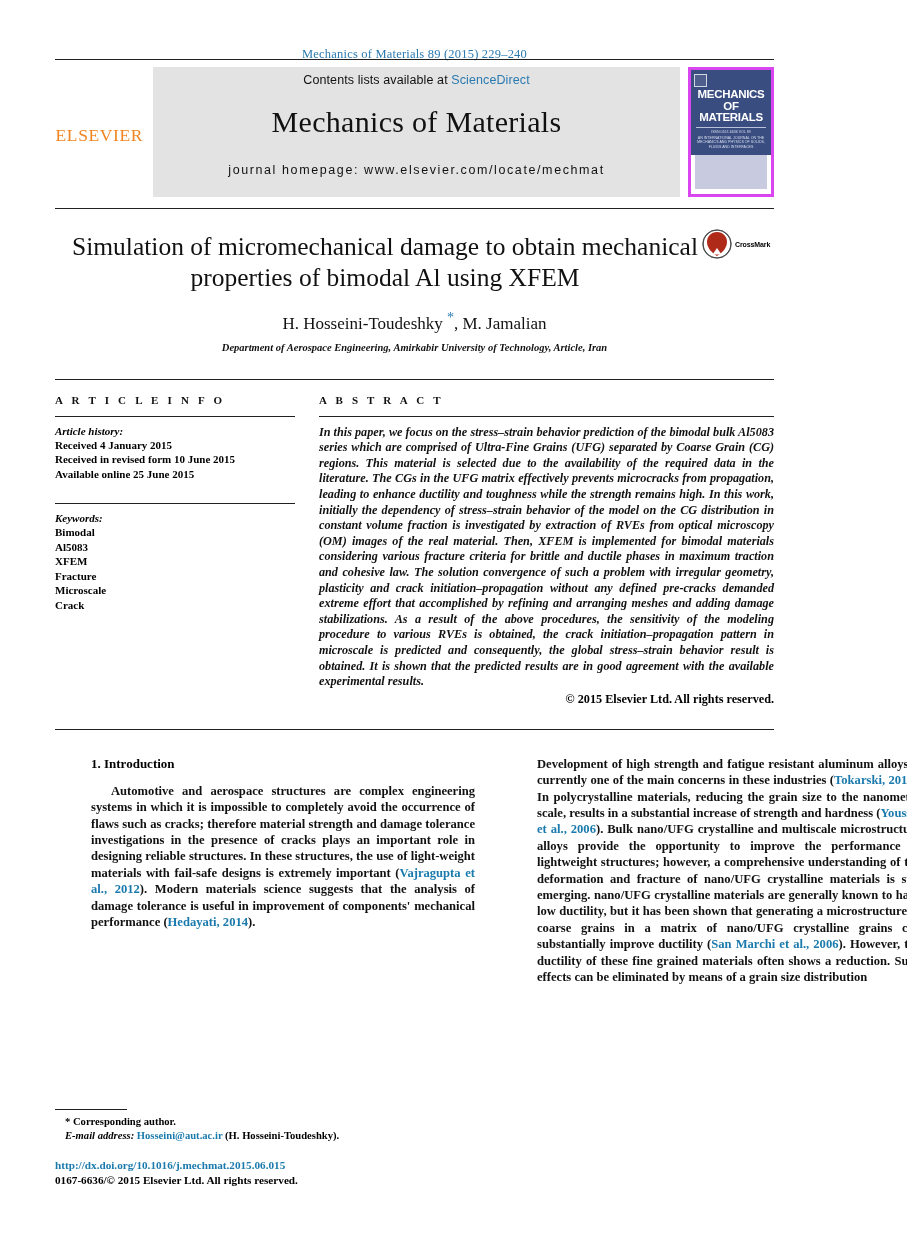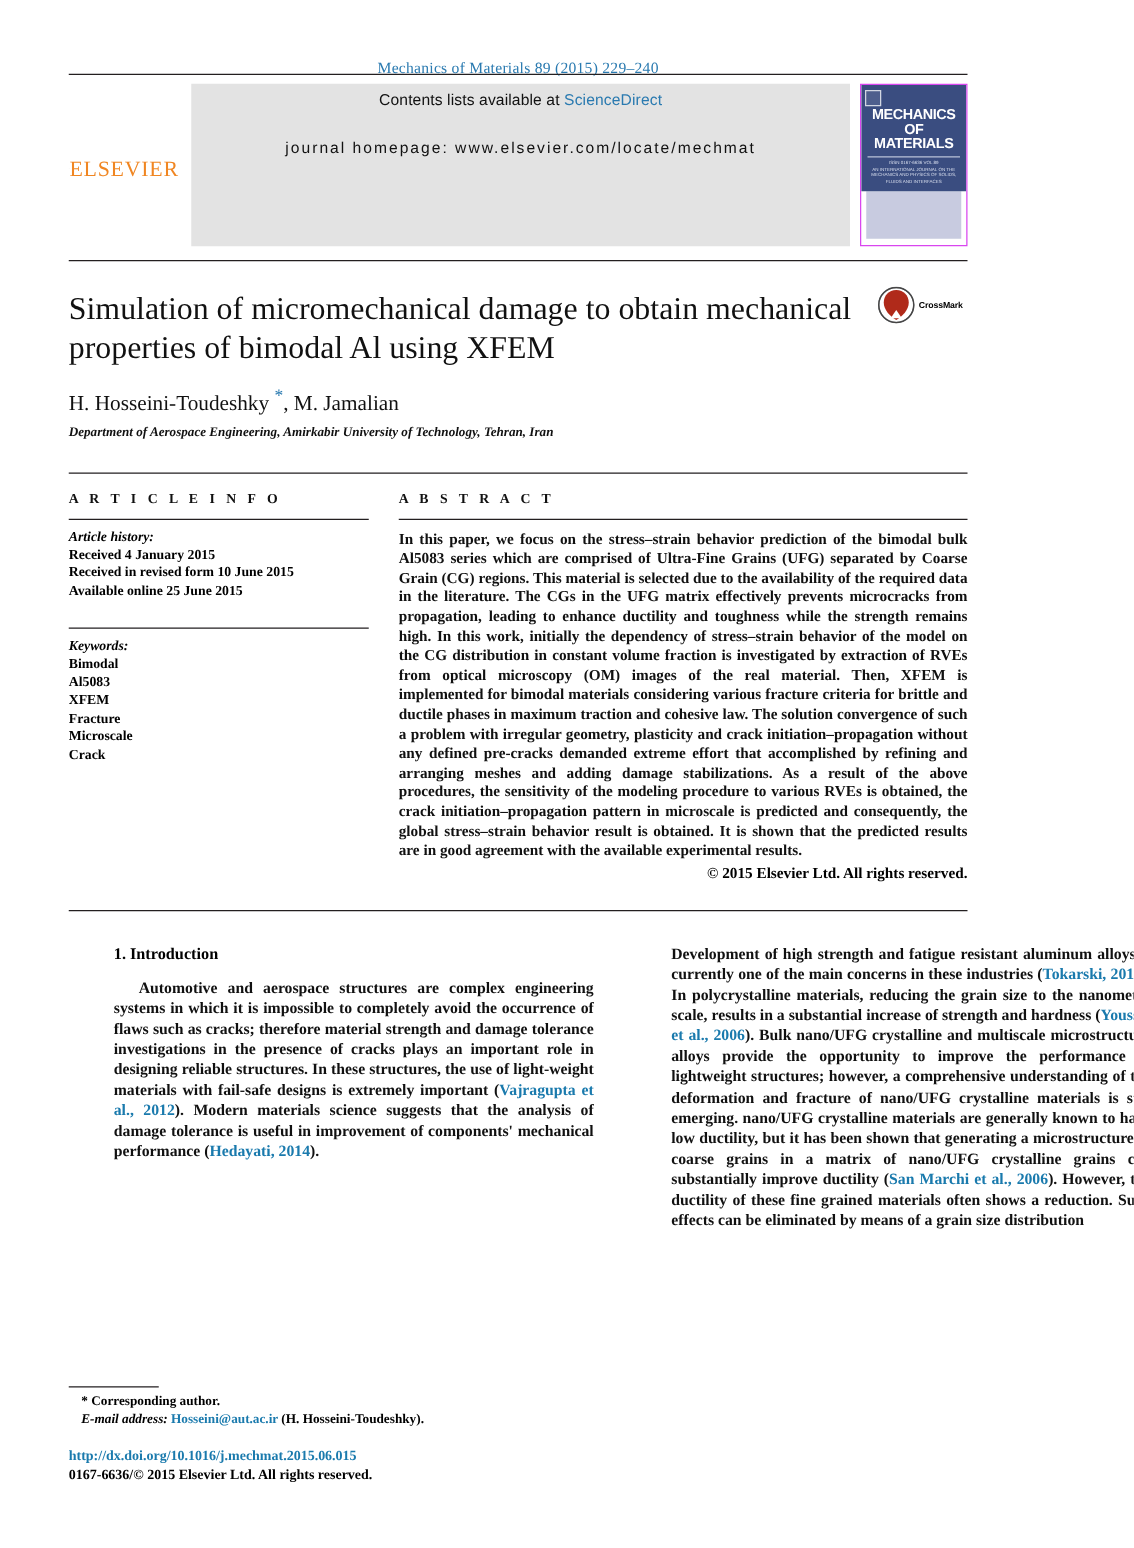--- a/index.html
+++ b/index.html
@@ -86,21 +86,21 @@
     font-family: "Liberation Sans", sans-serif;
     letter-spacing: 1.6px;
     color: #111;
     margin-top: 24px;
   }
 
   .cover-thumb {
     width: 86px;
     flex: 0 0 86px;
     margin: 7px 0 7px 0;
-    border: 1px solid #d946ef;
+    border: 3px solid #d946ef;
     background: #ffffff;
     display: flex;
     flex-direction: column;
     overflow: hidden;
   }
   .cover-top {
     background: #3a4d80;
     color: #fff;
     padding: 4px 3px 4px 3px;
     flex: 0 0 auto;
@@ -130,20 +130,21 @@
   }
   .cover-body { background:#c8cbe0; flex: 1 1 auto; margin: 0 4px 5px; }
 
   
   .title-wrap {
     border-top: 1.6px solid #231f20;
     margin-top: 4px;
     padding-top: 22px;
     position: relative;
     min-height: 120px;
+    text-align: center;
   }
   .paper-title {
     font-size: 25.5px;
     line-height: 31px;
     font-family: "Liberation Serif", serif;
     max-width: 660px;
     color: #111;
   }
   .authors {
     font-size: 17px;
@@ -203,20 +204,21 @@
   }
   .info-line { font-size: 11px; line-height: 14.5px; font-weight: bold; }
   .kw-item { font-size: 11px; line-height: 14.5px; font-weight: bold; }
 
   .abstract-body {
     font-size: 12.2px;
     line-height: 15.6px;
     text-align: justify;
     font-weight: bold;
     color: #111;
+    font-style: italic;
   }
   .copyright-line {
     text-align: right;
     font-size: 12.2px;
     font-weight: bold;
     margin-top: 2px;
   }
 
   
   .body-rule { border-top: 1.6px solid #231f20; margin-top: 22px; }
@@ -306,20 +308,21 @@
           </g>
         </g>
       </svg>
       <div class="elsevier-word">ELSEVIER</div>
     </div>
 
     <div class="journal-box">
       <div class="contents-line">
         <span>Contents lists available at </span><span class="sd">ScienceDirect</span>
       </div>
+      <div class="journal-name">Mechanics of Materials</div>
       <div class="homepage-line">journal homepage: www.elsevier.com/locate/mechmat</div>
     </div>
 
     <div class="cover-thumb">
       <div class="cover-top">
         <div class="cover-els"></div>
         <div class="cover-title">MECHANICS</div>
         <div class="cover-title small">OF</div>
         <div class="cover-title">MATERIALS</div>
         <div class="cover-rule"></div>
@@ -340,21 +343,21 @@
       </svg>
       <span class="crossmark-label">CrossMark</span>
     </div>
 
     <div class="paper-title">Simulation of micromechanical damage to obtain mechanical properties of bimodal Al using XFEM</div>
 
     <div class="authors">
       <span>H. Hosseini-Toudeshky </span><span class="star">*</span><span>, M. Jamalian</span>
     </div>
 
-    <div class="affiliation">Department of Aerospace Engineering, Amirkabir University of Technology, Tehran, Iran</div>
+    <div class="affiliation">Department of Aerospace Engineering, Amirkabir University of Technology, Article, Iran</div>
   </div>
 
   <div class="info-abstract">
 
     <div class="col-info">
       <div class="sec-head">A R T I C L E  I N F O</div>
       <div class="thin-rule"></div>
       <div class="hist-label">Article history:</div>
       <div class="info-line">Received 4 January 2015</div>
       <div class="info-line">Received in revised form 10 June 2015</div>

